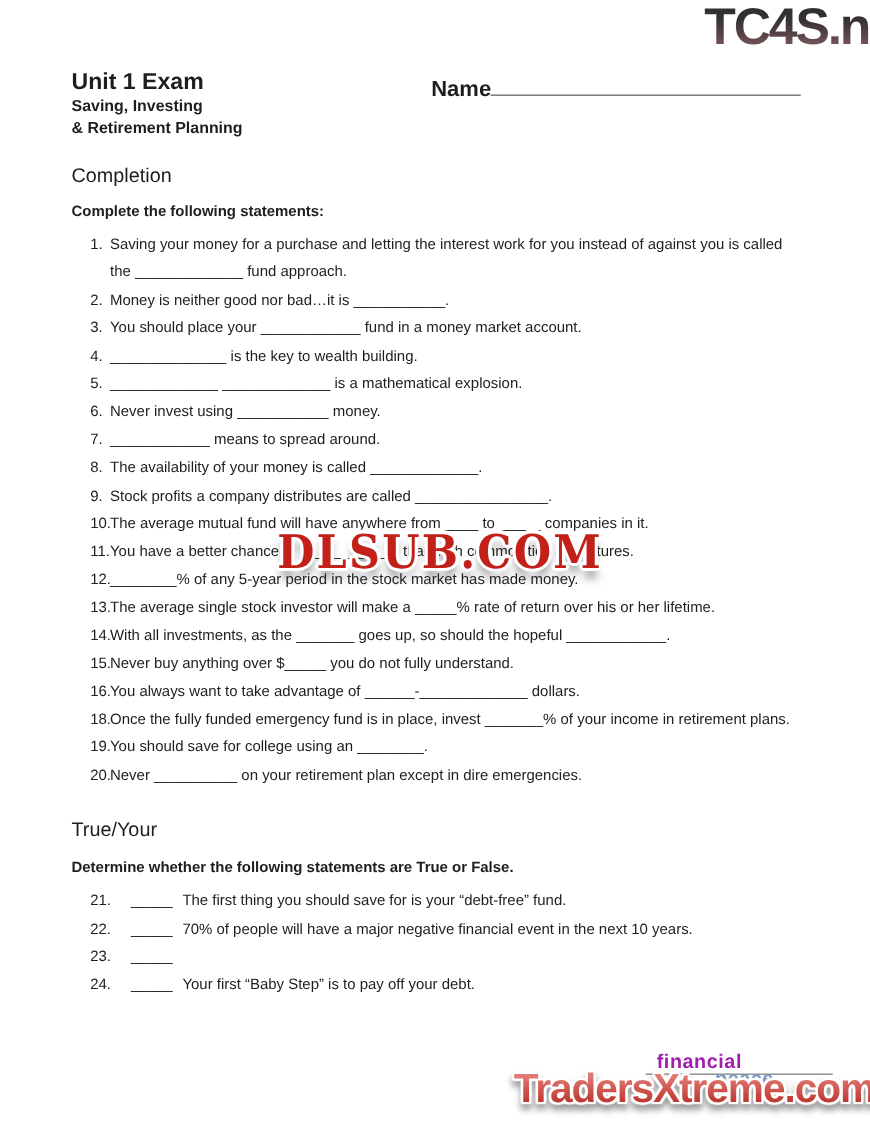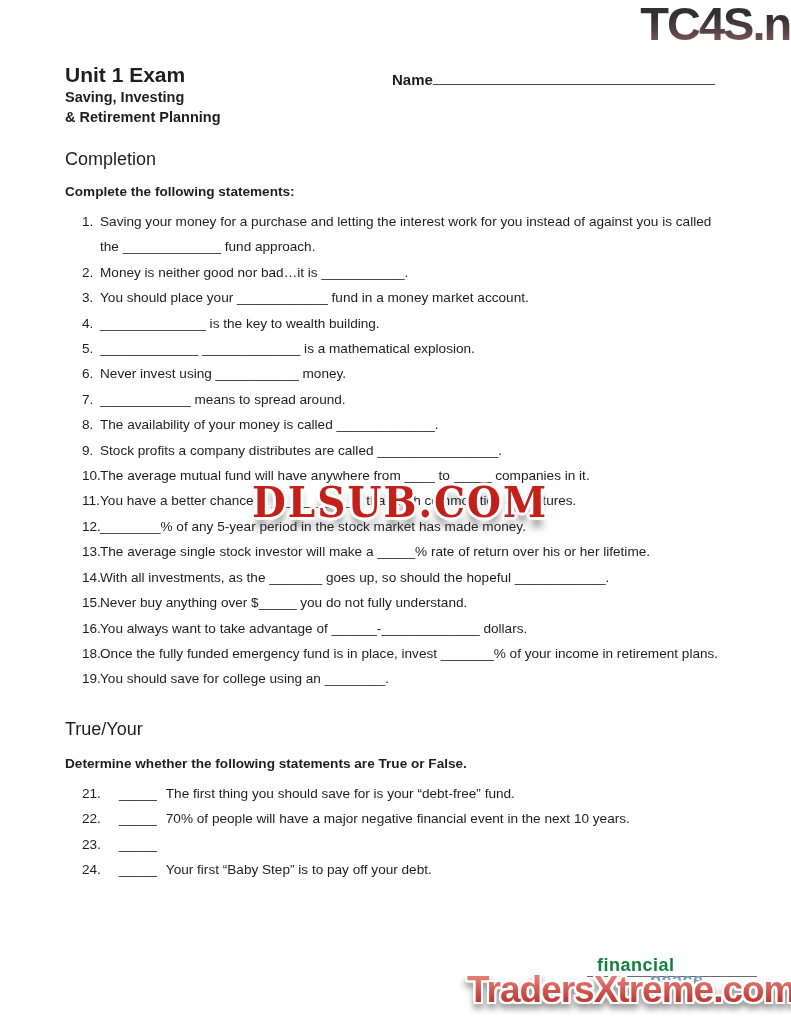--- a/index.html
+++ b/index.html
@@ -14,21 +14,21 @@
     font-family:"Liberation Sans",sans-serif;
     font-size:47px;font-weight:900;letter-spacing:-2px;line-height:1.1;
     background:linear-gradient(to bottom,#323032 35%,#5a4347 65%,#8f6668 100%);
     -webkit-background-clip:text;background-clip:text;-webkit-text-fill-color:transparent;
   }
 
   
   .header-title{position:absolute;left:65px;top:63px;}
   .exam-title{font-size:21px;font-weight:bold;line-height:24px;}
   .exam-sub{font-size:14.5px;font-weight:bold;line-height:20px;}
-  .name-row{position:absolute;left:392px;top:70px;font-size:15px;font-weight:bold;}
+  .name-row{position:absolute;left:392px;top:70px;font-size:20px;font-weight:bold;}
   .name-line{display:inline-block;width:282px;height:14px;border-bottom:1.5px solid #4a4a4a;vertical-align:baseline;}
 
   
   .content{position:absolute;left:65px;top:148px;width:662px;}
   .section-heading{font-size:18px;font-weight:normal;margin:0 0 12px 0;line-height:22px;}
   .instruction{font-size:13.6px;font-weight:bold;margin:0 0 7px 0;line-height:20px;}
   .qlist{margin:0;padding:0;list-style:none;}
   .qlist li{display:flex;padding-left:17px;line-height:25.4px;font-size:13.6px;}
   .qlist .num{width:18px;flex:none;}
   .qlist .qtext{flex:1;}
@@ -46,21 +46,21 @@
     text-shadow:
       -3px 0 0 #fff, 3px 0 0 #fff, 0 -3px 0 #fff, 0 3px 0 #fff,
       -2px -2px 0 #fff, 2px -2px 0 #fff, -2px 2px 0 #fff, 2px 2px 0 #fff,
       0 9px 7px rgba(70,70,70,.55);
     transform:scaleY(1.08);
   }
 
   
   .fp-line{position:absolute;left:587px;top:976px;width:170px;height:1px;background:#6a6a6a;z-index:2;}
   .fp-financial{position:absolute;left:597px;top:955px;z-index:2;
-    font-size:18px;font-weight:bold;letter-spacing:0.5px;color:#15803d;line-height:20px;}
+    font-size:18px;font-weight:bold;letter-spacing:0.5px;color:#a21caf;line-height:20px;}
   .fp-peace{position:absolute;left:650px;top:970px;z-index:2;
     font-size:18px;font-weight:bold;letter-spacing:0.5px;color:#7b9cc2;line-height:20px;}
   .traders{
     position:absolute;left:467px;top:971px;z-index:6;
     font-family:"Liberation Sans",sans-serif;
     font-size:37px;font-weight:900;letter-spacing:-1px;line-height:1;
     color:#cd4a45;
     background:linear-gradient(to bottom,#e07a72 20%,#c03a34 80%);
     -webkit-background-clip:text;background-clip:text;-webkit-text-fill-color:transparent;
     filter:drop-shadow(-2px 0 0 #fff) drop-shadow(2px 0 0 #fff)
@@ -156,20 +156,24 @@
           <span class="qtext">You always want to take advantage of ______-_____________ dollars.</span>
         </li>
       <li>
           <span class="num">18.</span>
           <span class="qtext justify">Once the fully funded emergency fund is in place, invest _______% of your income in retirement plans.</span>
         </li>
       <li>
           <span class="num">19.</span>
           <span class="qtext">You should save for college using an ________.</span>
         </li>
+      <li>
+          <span class="num">20.</span>
+          <span class="qtext">Never __________ on your retirement plan except in dire emergencies.</span>
+        </li>
     </ol>
 
     <div class="tf-section">
       <h2 class="section-heading tf-heading">True/Your</h2>
       <p class="instruction">Determine whether the following statements are True or False.</p>
       <ol class="qlist">
         <li>
             <span class="num">21.</span>
             <span class="blank">_____</span>
             <span class="qtext">The first thing you should save for is your “debt-free” fund.</span>

